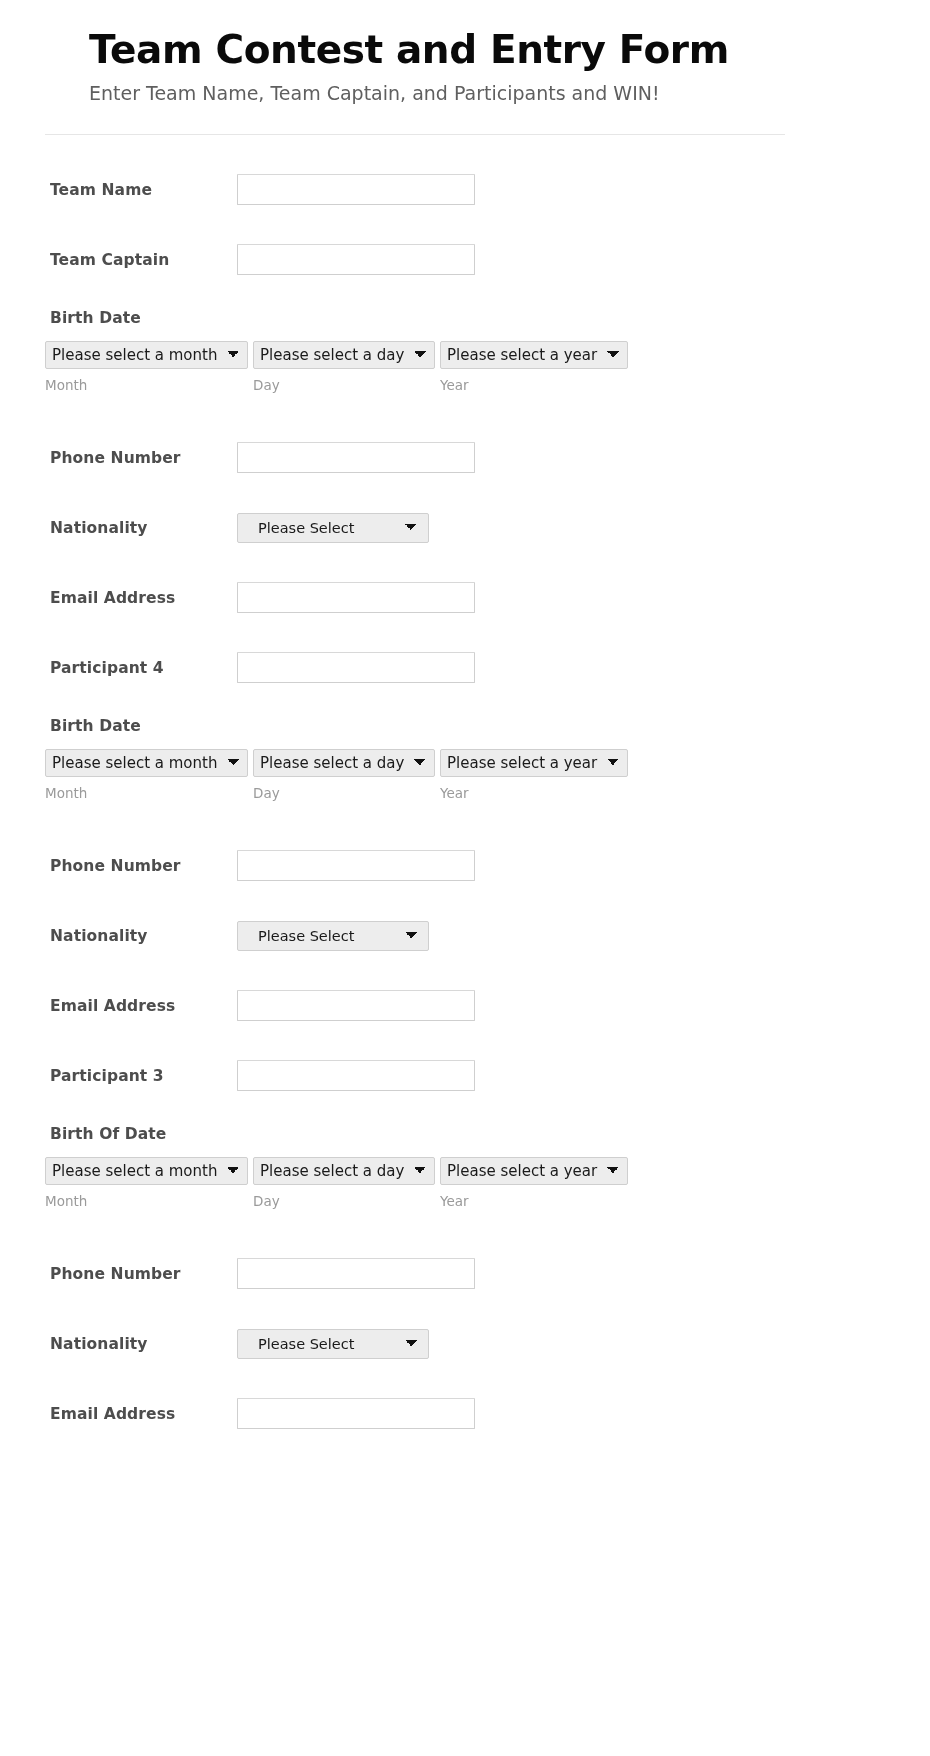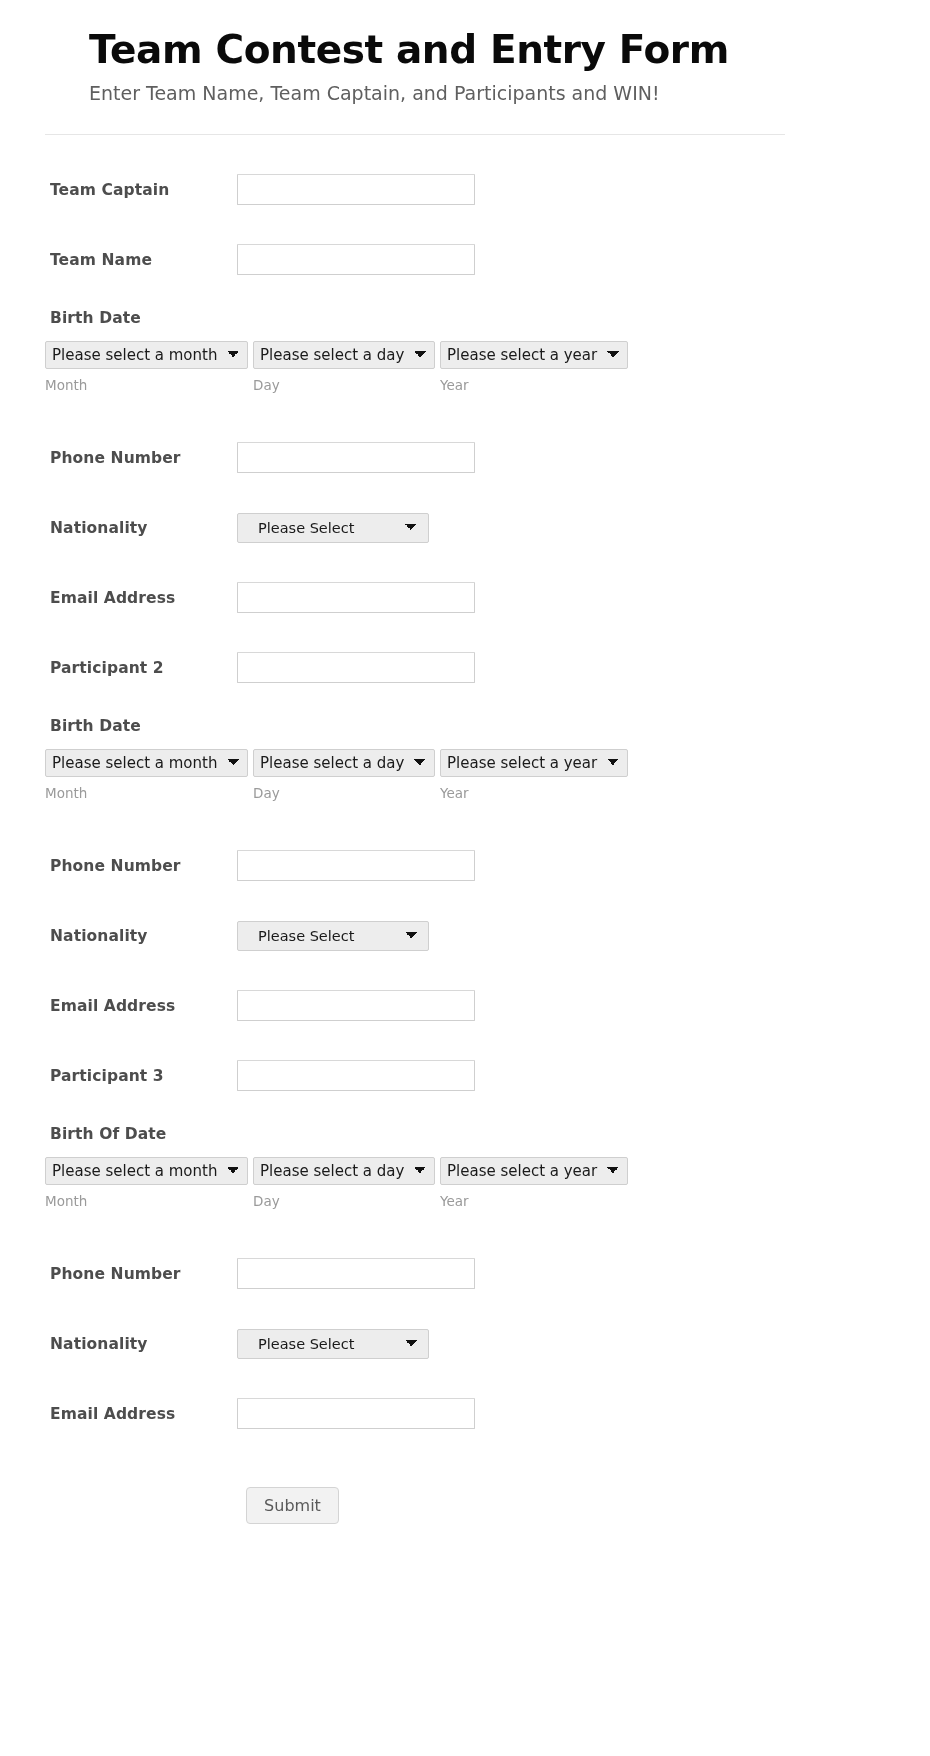--- a/index.html
+++ b/index.html
@@ -195,26 +195,26 @@
 
   <div class="header">
     <h1 class="form-title">Team Contest and Entry Form</h1>
     <p class="form-subtitle">Enter Team Name, Team Captain, and Participants and WIN!</p>
   </div>
   <hr class="divider">
 
   <div class="form-body">
 
     <div class="field-row">
+      <span class="field-label">Team Name</span>
+      <input class="text-input" type="text" placeholder="" style="">
+    </div>
+
+    <div class="field-row">
       <span class="field-label">Team Captain</span>
-      <input class="text-input" type="text" placeholder="" style="">
-    </div>
-
-    <div class="field-row">
-      <span class="field-label">Team Name</span>
       <input class="text-input" type="text" placeholder="" style="">
     </div>
 
     <div class="date-group">
       <div class="date-group-label">Birth Date</div>
       <div class="date-selects">
         <div class="date-col month">
           <select class="date-select">
             <option>Please select a month</option>
           </select>
@@ -247,21 +247,21 @@
         <option>Please Select</option>
       </select>
     </div>
 
     <div class="field-row">
       <span class="field-label">Email Address</span>
       <input class="text-input" type="text" placeholder="" style="">
     </div>
 
     <div class="field-row">
-      <span class="field-label">Participant 2</span>
+      <span class="field-label">Participant 4</span>
       <input class="text-input" type="text" placeholder="" style="">
     </div>
 
     <div class="date-group">
       <div class="date-group-label">Birth Date</div>
       <div class="date-selects">
         <div class="date-col month">
           <select class="date-select">
             <option>Please select a month</option>
           </select>
@@ -340,18 +340,15 @@
       <select class="nationality-select">
         <option>Please Select</option>
       </select>
     </div>
 
     <div class="field-row">
       <span class="field-label">Email Address</span>
       <input class="text-input" type="text" placeholder="" style="">
     </div>
 
-    <div class="submit-row">
-      <button class="submit-button" type="button">Submit</button>
-    </div>
 
   </div>
 </div>
 
 </body></html>

